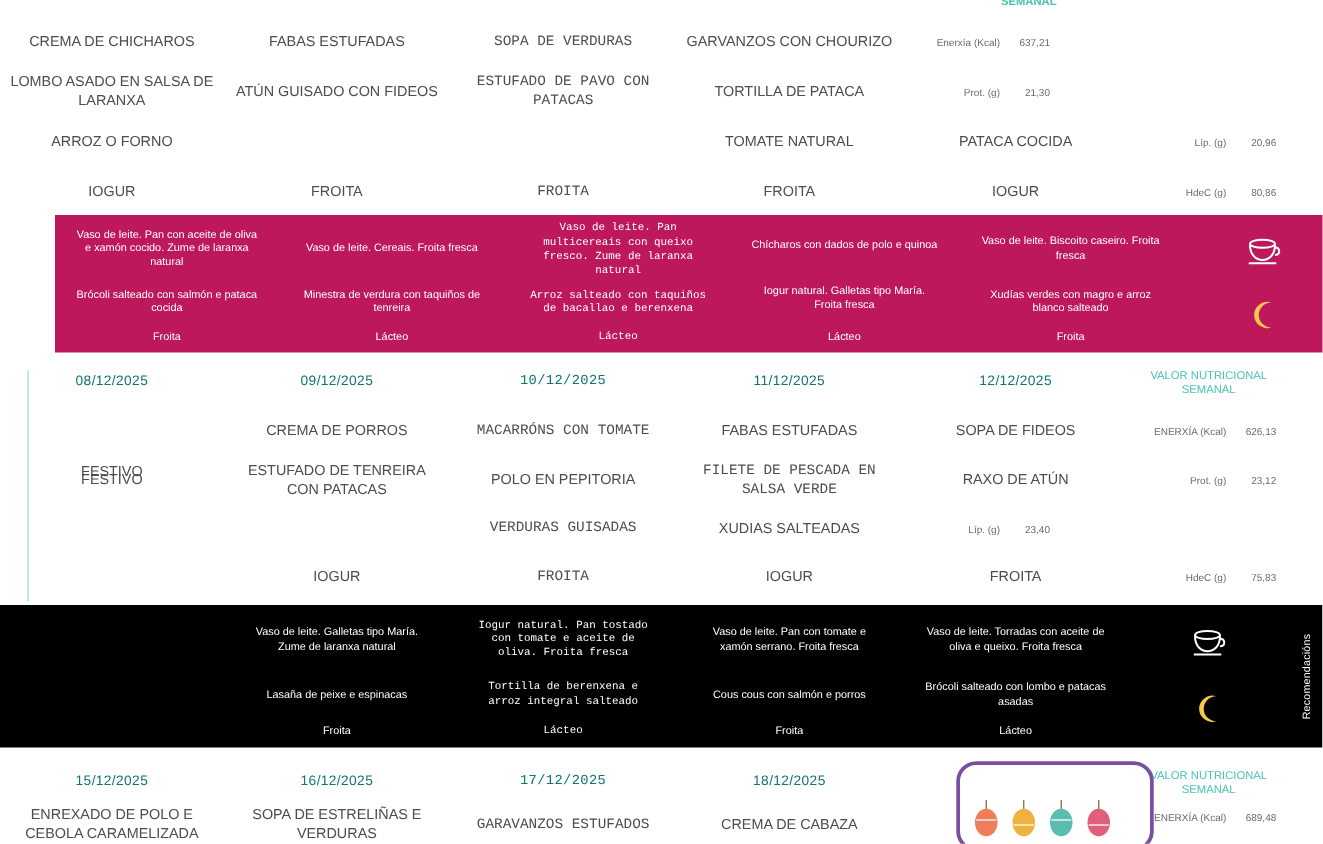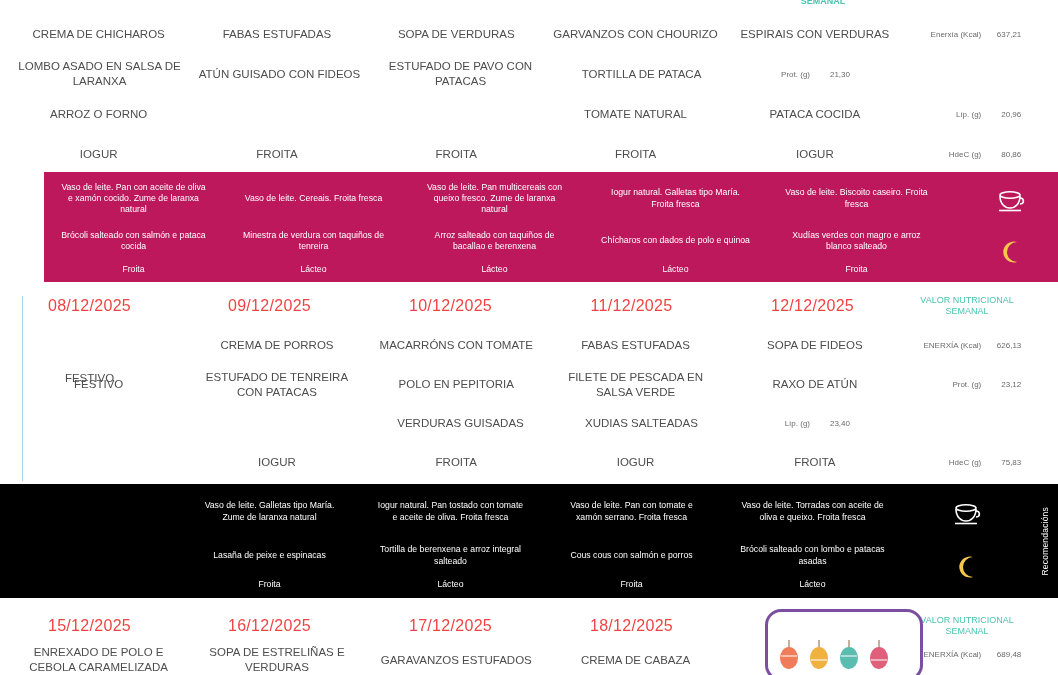--- a/index.html
+++ b/index.html
@@ -20,21 +20,21 @@
     padding:3px 6px;
     text-align:center;
     font-size:11.5px;
     line-height:1.25;
     display:flex;
     align-items:center;
     justify-content:center;
   }
   .cell.c1{width:179px;}
   .cell.c2{width:181px;}
-  .cell.c3{width:181px;}
+  .cell.c3{width:181px;font-family:Liberation Mono, monospace;}
   .cell.c4{width:181px;}
   .cell.c5{width:181px;}
 
   
   .nutri{
     box-sizing:border-box;
     width:128px;
     display:flex;
     align-items:center;
     font-size:8px;
@@ -50,21 +50,21 @@
     font-size:8.5px;color:#ffffff;
   }
   .rotated span{
     writing-mode:vertical-rl;
     transform:rotate(180deg);
     white-space:nowrap;
     letter-spacing:.2px;
   }
 
   
-  .dish-row{min-height:39px;padding-left:10px;}
+  .dish-row{min-height:39px;}
   .dish-row .cell{color:#4d4d4d;}
   .dish-row .cell.tall{line-height:1.3;}
 
   
   .band{display:flex;width:1058px;box-sizing:border-box;}
   .band .cell{color:#ffffff;font-size:8.7px;line-height:1.3;padding:4px 8px;}
   .band-blue{background:#be185d;margin-left:44px;}
   .band-pink{background:#000000;}
   .band .bandcol{
     box-sizing:border-box;
@@ -83,22 +83,22 @@
   .icons-col{
     width:128px;box-sizing:border-box;
     display:flex;flex-direction:column;align-items:center;justify-content:space-around;
     padding:4px 0;
   }
   .icon-svg{display:block;}
 
   
   .date-row{height:44px;align-items:center;}
   .date-row .cell{
-    color:#ef4444;
-    font-size:16px;
+    color:#0f766e;
+    font-size:11px;
     font-weight:400;
     letter-spacing:.3px;
   }
   .valnut{
     width:128px;box-sizing:border-box;
     display:flex;align-items:center;justify-content:center;
     text-align:center;
     color:#48c3b0;
     font-size:9px;
     line-height:1.25;
@@ -128,21 +128,20 @@
 
   <div class="sem-top">SEMANAL</div>
 
   <div style="position:absolute;top:14px;left:0;width:1058px;">
 
     <div class="row dish-row" style="height:40px;">
       <div class="cell c1">CREMA DE CHICHAROS</div>
       <div class="cell c2">FABAS ESTUFADAS</div>
       <div class="cell c3">SOPA DE VERDURAS</div>
       <div class="cell c4">GARVANZOS CON CHOURIZO</div>
-      <div class="cell c5">ESPIRAIS CON VERDURAS</div>
       <div class="nutri">
         <span class="nlabel">Enerxía (Kcal)</span>
         <span class="nval">637,21</span>
       </div>
       <div class="spacer-rot"></div>
     </div>
 
     <div class="row dish-row" style="height:40px;">
       <div class="cell c1 tall">LOMBO ASADO EN SALSA DE LARANXA</div>
       <div class="cell c2">ATÚN GUISADO CON FIDEOS</div>
@@ -192,22 +191,22 @@
       <div class="seg s1">Vaso de leite. Cereais. Froita fresca</div>
       <div class="seg s2">Minestra de verdura con taquiños de tenreira</div>
       <div class="seg s3">Lácteo</div>
     </div>
     <div class="cell c3 bandcol">
       <div class="seg s1">Vaso de leite. Pan multicereais con queixo fresco. Zume de laranxa natural</div>
       <div class="seg s2">Arroz salteado con taquiños de bacallao e berenxena</div>
       <div class="seg s3">Lácteo</div>
     </div>
     <div class="cell c4 bandcol">
+      <div class="seg s2">Chícharos con dados de polo e quinoa</div>
       <div class="seg s1">Iogur natural. Galletas tipo María. Froita fresca</div>
-      <div class="seg s2">Chícharos con dados de polo e quinoa</div>
       <div class="seg s3">Lácteo</div>
     </div>
     <div class="cell c5 bandcol">
       <div class="seg s1">Vaso de leite. Biscoito caseiro. Froita fresca</div>
       <div class="seg s2">Xudías verdes con magro e arroz blanco salteado</div>
       <div class="seg s3">Froita</div>
     </div>
 
     <div class="icons-col">
       <svg class="icon-svg" width="30" height="24" viewBox="0 0 30 24">

